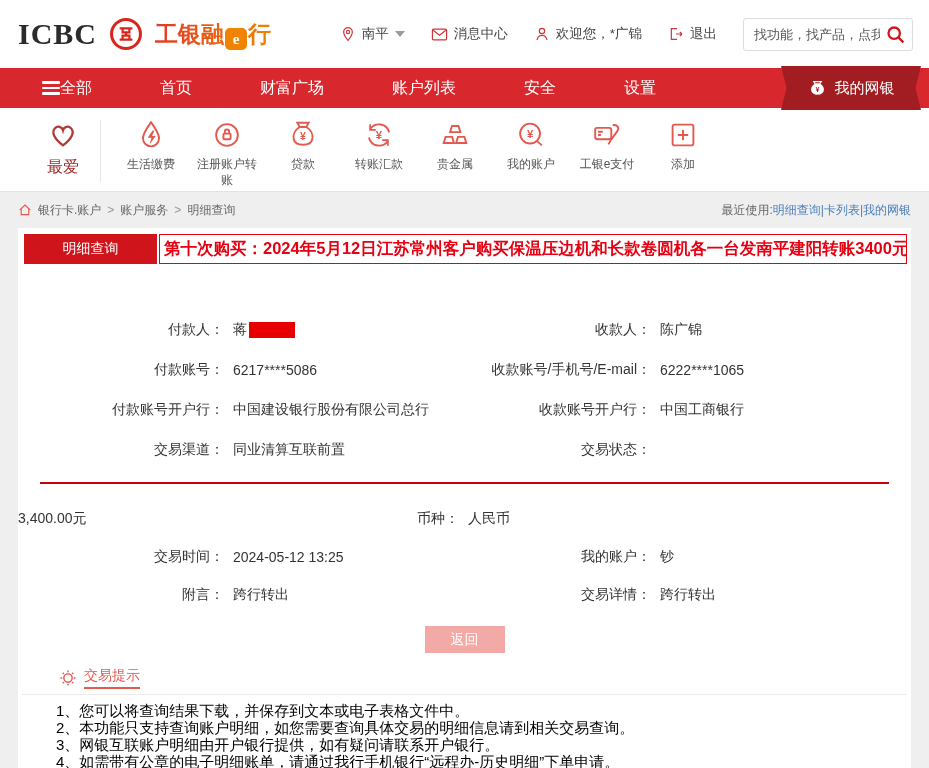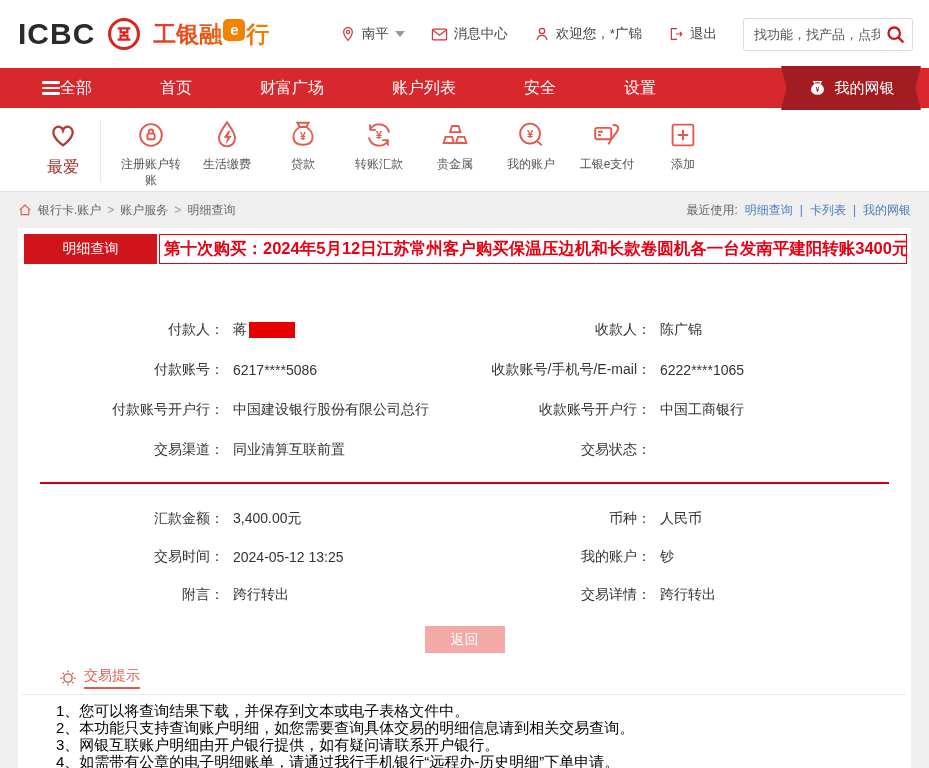--- a/index.html
+++ b/index.html
@@ -2,23 +2,23 @@
 <html><head>
 <meta charset="utf-8">
 <style>
   * { margin:0; padding:0; box-sizing:border-box; }
   html,body { width:929px; height:768px; overflow:hidden; }
   body { font-family:"Liberation Sans","DejaVu Sans",sans-serif; background:#efefef; color:#333; }
   svg { display:block; }
 
   
   .topbar { height:68px; background:#fff; display:flex; align-items:center; justify-content:space-between; padding:0 16px 0 18px; }
-  .logo { display:flex; align-items:center; gap:12px; }
+  .logo { display:flex; align-items:center; gap:12px;font-family:Liberation Serif, serif; }
   .logo .icbc { font-size:30px; font-weight:bold; color:#2b2b2b; letter-spacing:1px; }
-  .brand { font-size:23px; font-weight:bold; background:linear-gradient(90deg,#e23a27,#f08300); -webkit-background-clip:text; background-clip:text; color:transparent; display:flex; align-items:flex-start; }
+  .brand { font-size:23px; font-weight:bold; background:linear-gradient(90deg,#e23a27,#f08300); -webkit-background-clip:text; background-clip:text; color:transparent; display:flex; align-items:flex-end; }
   .brand .ebox { display:inline-block; width:22px; height:22px; line-height:22px; text-align:center; background:#f08300; color:#fff; border-radius:5px; font-size:15px; font-weight:bold; margin:0 1px; -webkit-background-clip:border-box; background-clip:border-box; }
   .top-right { display:flex; align-items:center; gap:26px; font-size:13.5px; color:#444; }
   .top-item { display:flex; align-items:center; gap:6px; cursor:pointer; }
   .caret-down { width:0; height:0; border:5px solid transparent; border-top:6px solid #9a9a9a; margin-top:5px; }
   .searchbox { position:relative; width:170px; }
   .searchbox input { width:100%; height:33px; border:1px solid #ddd; border-radius:3px; padding:0 32px 0 10px; font-size:13px; color:#555; font-family:inherit; background:#fff; }
   .searchbox input::placeholder { color:#555; }
   .searchbox .mag { position:absolute; right:7px; top:6px; }
 
   
@@ -35,21 +35,21 @@
   .qitem .qlabel { font-size:12px; color:#555; text-align:center; line-height:1.3; width:62px; }
   .fav { width:66px; }
   .fav .qlabel { color:#9e2a2b; font-size:16px; }
   .vdiv { width:1px; height:62px; background:#e6e6e6; margin:2px 12px 0 4px; }
 
   
   .crumb-row { margin:0 18px; height:36px; display:flex; align-items:center; justify-content:space-between; font-size:12px; color:#666; }
   .crumbs { display:flex; align-items:center; gap:6px; }
   .crumb { cursor:pointer; }
   .crumb-sep { color:#999; }
-  .recent { display:flex; align-items:center; gap:7px; }
+  .recent { display:flex; align-items:center; }
   .recent .rlink { color:#4a7ebb; cursor:pointer; }
   .recent .rsep { color:#4a7ebb; }
 
   
   .panel { margin:0 18px; background:#fff; padding:6px 0 10px 0; min-height:508px; }
   .tabrow { display:flex; align-items:stretch; padding:0 4px 0 6px; height:30px; }
   .tab { width:133px; background:#d0141c; color:#fff; font-size:14px; display:flex; align-items:center; justify-content:center; cursor:pointer; }
   .headline { flex:1; margin-left:2px; border:1px solid #e60012; color:#e60012; font-weight:bold; font-size:16.5px; display:flex; align-items:center; padding:0 4px; white-space:nowrap; overflow:hidden; }
 
   .fields { margin-top:46px; }
@@ -182,36 +182,36 @@
         <path d="M18 29C8.5 22 5.5 15 9.5 10.8 12.6 7.6 17 9.4 18 13c1-3.6 5.4-5.4 8.5-2.2 4 4.2 1 11.2-8.5 18.2z"></path>
       </svg>
     </span>
     <span class="qlabel">最爱</span>
   </div>
   <div class="vdiv"></div>
 
   <div class="qitem">
     <span>
       <svg width="34" height="34" viewBox="0 0 36 36" fill="none" stroke="#e4584e" stroke-width="2">
+        <path d="M18 4.5C13.5 11 9.5 15.8 9.5 21.5a8.5 8.5 0 0 0 17 0C26.5 15.8 22.5 11 18 4.5z"></path>
+        <path d="M19.5 13.5l-5 7.5h4l-2 7 6.5-9h-4l2.5-5.5z" fill="#e4584e" stroke="none"></path>
+      </svg>
+    </span>
+    <span class="qlabel">生活缴费</span>
+  </div>
+
+  <div class="qitem">
+    <span>
+      <svg width="34" height="34" viewBox="0 0 36 36" fill="none" stroke="#e4584e" stroke-width="2">
         <circle cx="18" cy="18" r="11.5"></circle>
         <rect x="14.2" y="16.5" width="7.6" height="6" rx="1"></rect>
         <path d="M15.7 16.5v-2a2.3 2.3 0 0 1 4.6 0v2"></path>
       </svg>
     </span>
     <span class="qlabel">注册账户转账</span>
-  </div>
-
-  <div class="qitem">
-    <span>
-      <svg width="34" height="34" viewBox="0 0 36 36" fill="none" stroke="#e4584e" stroke-width="2">
-        <path d="M18 4.5C13.5 11 9.5 15.8 9.5 21.5a8.5 8.5 0 0 0 17 0C26.5 15.8 22.5 11 18 4.5z"></path>
-        <path d="M19.5 13.5l-5 7.5h4l-2 7 6.5-9h-4l2.5-5.5z" fill="#e4584e" stroke="none"></path>
-      </svg>
-    </span>
-    <span class="qlabel">生活缴费</span>
   </div>
 
   <div class="qitem">
     <span>
       <svg width="34" height="34" viewBox="0 0 36 36" fill="none" stroke="#e4584e" stroke-width="2">
         <path d="M14.5 9.5L12 5h12l-2.5 4.5"></path>
         <path d="M14.5 9.5h7c5 3 7.3 8.3 6.3 13-.8 3.9-4.7 5.8-9.8 5.8s-9-1.9-9.8-5.8c-1-4.7 1.3-10 6.3-13z"></path>
         <text x="18" y="23.5" font-size="11" font-weight="bold" fill="#e4584e" stroke="none" text-anchor="middle">¥</text>
       </svg>
     </span>
@@ -332,21 +332,20 @@
       <div class="flabel">交易渠道：</div>
       <div class="fvalue">同业清算互联前置</div>
       <div class="flabel">交易状态：</div>
     </div>
   </div>
 
   <hr class="red-divider">
 
   <div class="fields s2">
     <div class="frow">
-      <div class="flabel">汇款金额：</div>
       <div class="fvalue">3,400.00元</div>
       <div class="flabel">币种：</div>
       <div class="fvalue">人民币</div>
     </div>
     <div class="frow">
       <div class="flabel">交易时间：</div>
       <div class="fvalue">2024-05-12 13:25</div>
       <div class="flabel">我的账户：</div>
       <div class="fvalue">钞</div>
     </div>

